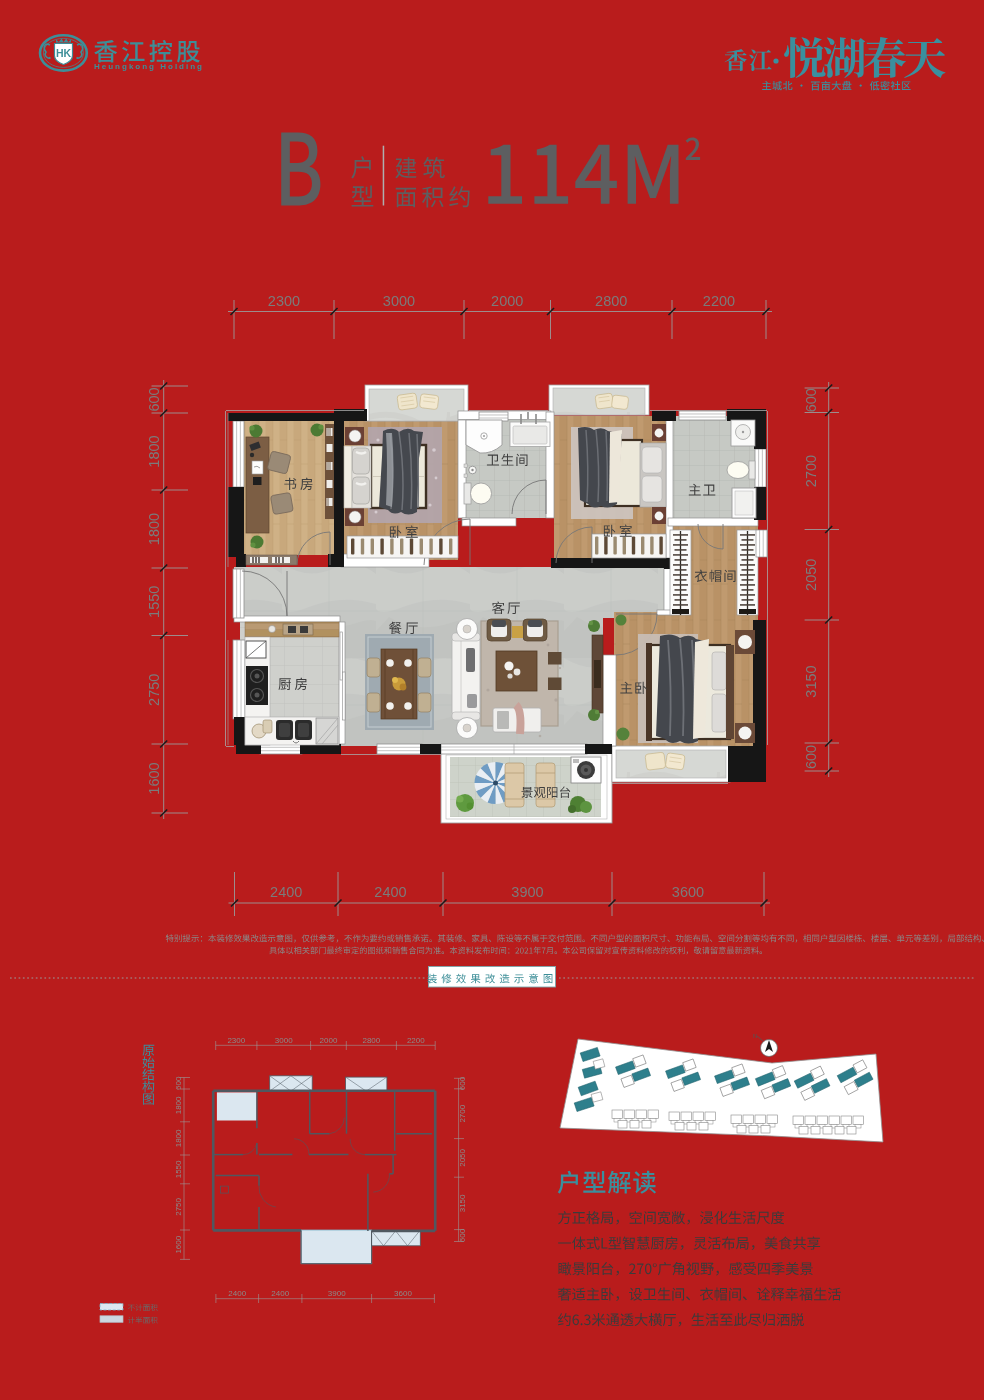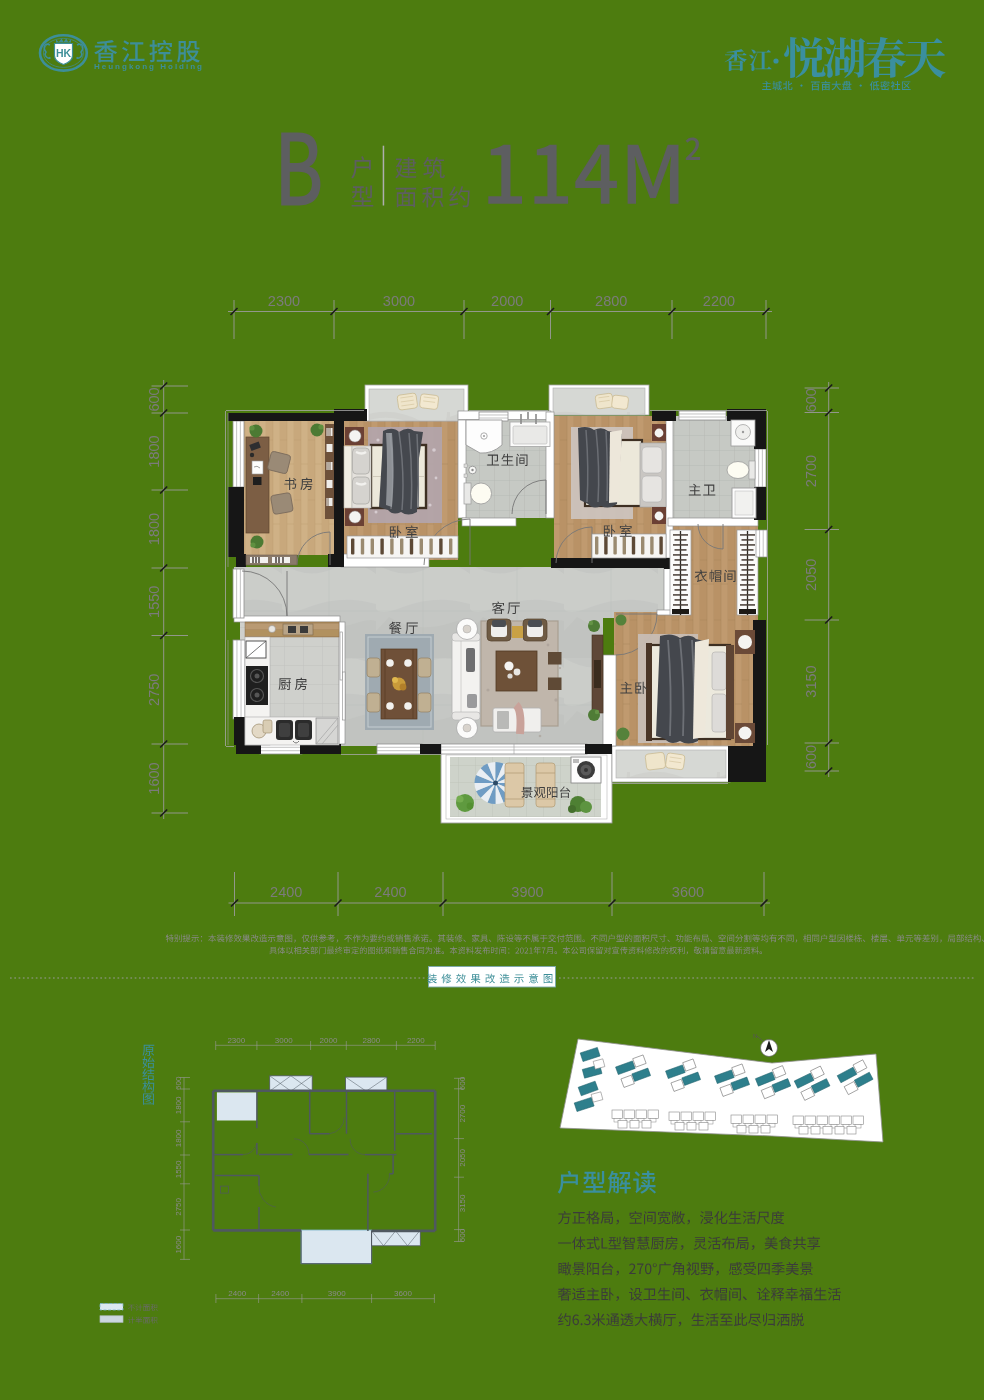--- a/index.html
+++ b/index.html
@@ -1,14 +1,14 @@
 <!DOCTYPE html>
 <html><head><meta charset="utf-8"><title>B</title>
 <style>html,body{margin:0;padding:0;background:#fff}
-#page{position:relative;width:984px;height:1400px;background:#4d7c0f;overflow:hidden;font-family:"Liberation Sans",sans-serif}
+#page{position:relative;width:984px;height:1400px;background:#b91c1c;overflow:hidden;font-family:"Liberation Sans",sans-serif}
 </style></head><body>
 <div id="page">
 <svg width="984" height="1400" viewBox="0 0 984 1400" style="position:absolute;left:0;top:0">
 
 <g>
 <ellipse cx="63.4" cy="52.9" rx="23.4" ry="17.7" fill="none" stroke="#3d8e98" stroke-width="2.6"></ellipse>
 <ellipse cx="63.4" cy="52.9" rx="20" ry="14.5" fill="none" stroke="#3d8e98" stroke-width="0.7"></ellipse>
 <path d="M50 45 q-4 -2 -5.5 1 q-1 3.5 1.5 6 q-2 3 0.5 5 q2 2 4 0.5" fill="none" stroke="#3d8e98" stroke-width="1.6"></path>
 <path d="M77 45 q4 -2 5.5 1 q1 3.5 -1.5 6 q2 3 -0.5 5 q-2 2 -4 0.5" fill="none" stroke="#3d8e98" stroke-width="1.6"></path>
 <path d="M54.5 43.5 h18 v12 q0 6 -9 9 q-9 -3 -9 -9 z" fill="#fff" stroke="#3d8e98" stroke-width="1.2"></path>

